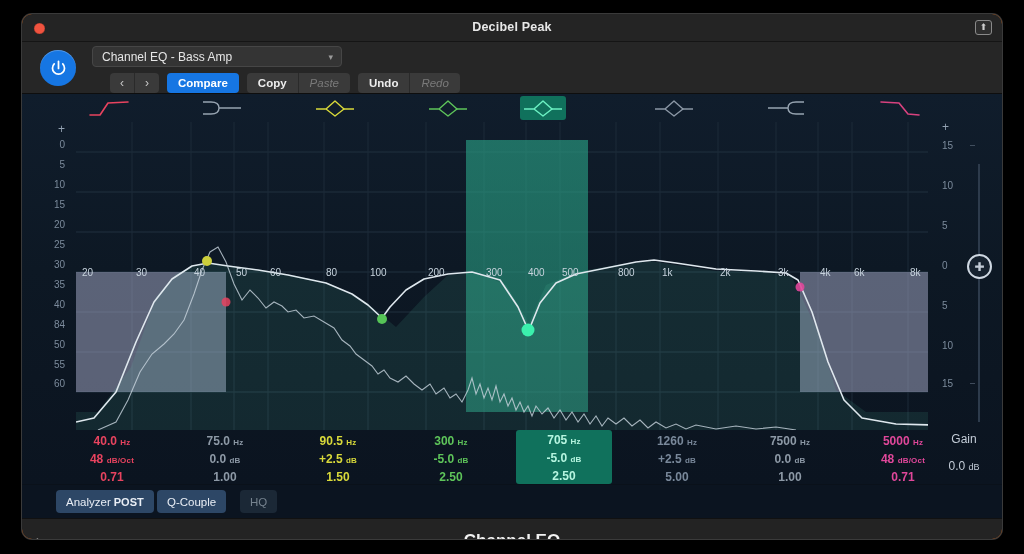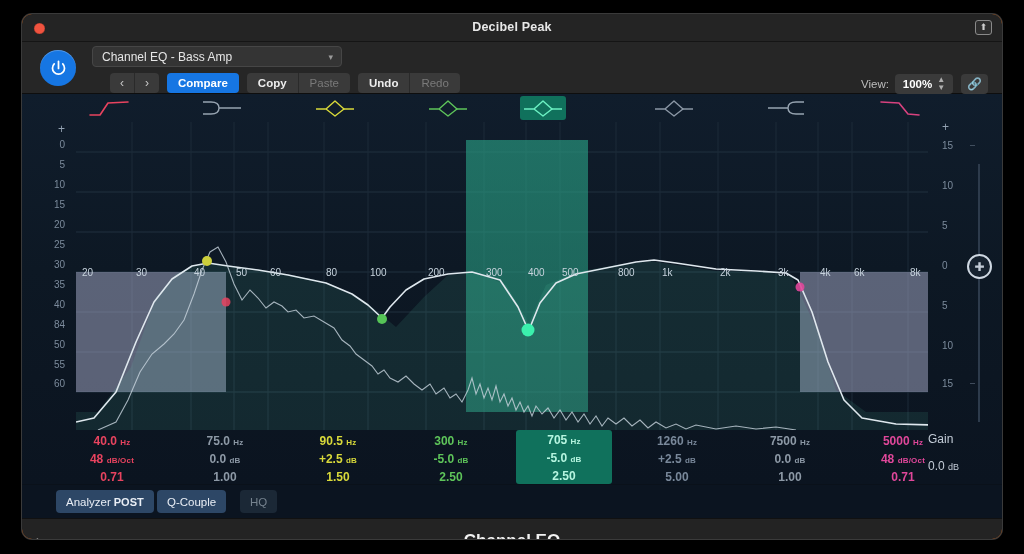--- a/index.html
+++ b/index.html
@@ -55,21 +55,21 @@
     position:absolute; right:8px; top:0; color:#9a9a9a; font-size:9px; line-height:21px;
   }
 
   .btn-group{ position:absolute; top:31px; display:flex; height:20px; }
   .tbtn{
     height:20px; background:#3a3a3a; color:#ededed;
     font-size:11.5px; font-weight:bold; display:flex; align-items:center;
     justify-content:center; padding:0 11px; border-right:1px solid #2a2a2a;
   }
   .tbtn:last-child{ border-right:none; }
-  .tbtn.dim{ color:#7a7a7a; font-weight:normal; }
+  .tbtn.dim{ color:#7a7a7a; font-weight:normal;font-style:italic; }
   .tbtn.accent{ background:#1676e3; color:#fff; }
   .tbtn.arrow{ color:#c8c8c8; font-size:12px; font-weight:normal; padding:0 10px; }
   .grp{ border-radius:4px; overflow:hidden; margin-right:8px; display:flex; }
 
   #view-area{ position:absolute; right:14px; top:31px; display:flex; align-items:center; height:21px; }
   #view-label{ color:#bdbdbd; font-size:11.5px; margin-right:6px; }
   #view-stepper{
     background:#3a3a3a; border-radius:4px; height:20px; min-width:58px;
     display:flex; align-items:center; justify-content:center; gap:5px;
     padding:0 7px; color:#fff; font-size:11.5px; font-weight:bold;
@@ -126,21 +126,21 @@
   }
   .param-col{
     position:absolute; top:0; width:96px; height:54px;
     display:flex; flex-direction:column; align-items:center; justify-content:flex-start;
     padding-top:3px;
   }
   .param-col.selected{ background:#10715c; border-radius:3px; }
   .pv{ font-size:12px; font-weight:bold; line-height:16px; white-space:nowrap; }
   .pv .unit{ font-size:8px; font-weight:bold; letter-spacing:.2px; }
   #gain-col{
-    position:absolute; right:2px; top:0; width:72px; 
+    position:absolute; right:2px; top:0; width:72px; text-align:center;
   }
   #gain-col .glabel{ color:#c3ccd7; font-size:12px; line-height:18px; }
   #gain-col .gval{ color:#c3ccd7; font-size:12px; line-height:18px; padding-top:9px; }
 
   
   #bottom-bar{
     position:relative; height:34px; background:#0b1420;
     border-top:1px solid #0a111a;
   }
   .tog{
@@ -200,31 +200,20 @@
       <div class="grp">
         <div class="tbtn">Copy</div>
         <div class="tbtn dim">Paste</div>
       </div>
       <div class="grp">
         <div class="tbtn">Undo</div>
         <div class="tbtn dim">Redo</div>
       </div>
     </div>
 
-    <div id="view-area">
-      <span id="view-label">View:</span>
-      <div id="view-stepper">
-        <span>100%</span>
-        <span class="updown">
-            <span>▲</span>
-            <span>▼</span>
-          </span>
-      </div>
-      <div id="link-btn">🔗</div>
-    </div>
   </div>
 
   <div id="eq-body">
 
     <div id="band-icon-row">
       <div class="band-icon" style="left:64px;">
         <svg width="42" height="20" viewBox="0 0 42 20">
           <path d="M2 17 L12 17 L20 5 L40 4" stroke="#e8435f" stroke-width="1.6" fill="none" stroke-linecap="round" stroke-linejoin="round"></path>
         </svg>
       </div>

